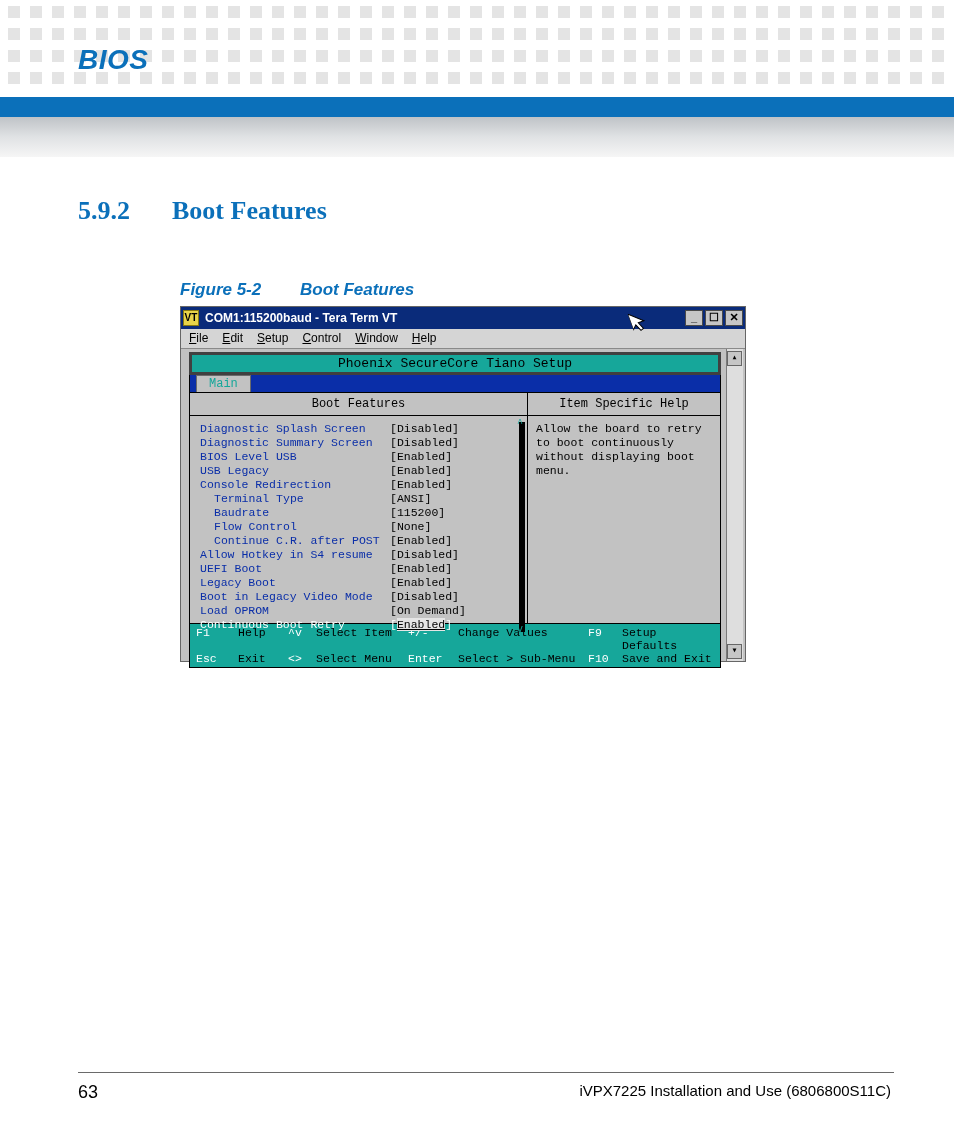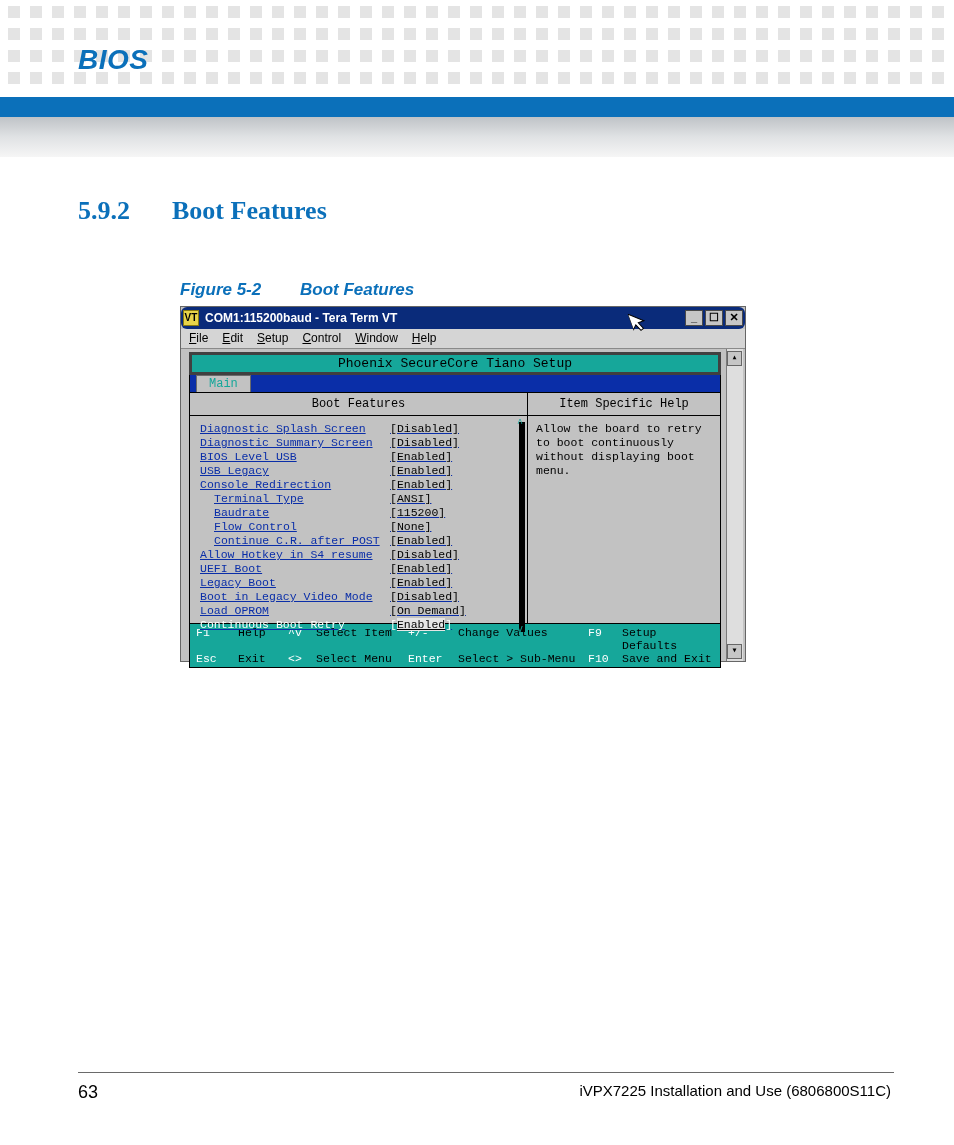--- a/index.html
+++ b/index.html
@@ -53,21 +53,21 @@
   .shot{
     position:absolute; top:306px; left:180px; width:566px;
     border:1px solid #666;
     background:#c2c2c2;
     font-family:"Courier New", monospace;
   }
   .titlebar{
     height:22px;
     background:linear-gradient(180deg,#0a2b7a,#0a2b7a);
     display:flex; align-items:center; padding:0 2px;
-    color:#fff; font-family:Tahoma, Arial, sans-serif; font-size:12px; font-weight:bold;border-radius:6px;
+    color:#fff; font-family:Tahoma, Arial, sans-serif; font-size:12px; font-weight:bold;
   }
   .tb-icon{
     width:16px; height:16px; background:#e8d44a; border:1px solid #8a7a10; margin-right:6px;
     font-size:10px; color:#000; text-align:center; line-height:14px; font-weight:bold;
   }
   .tb-buttons{ margin-left:auto; display:flex; gap:2px; }
   .tb-btn{
     width:18px; height:16px; background:#c6c6c6; border:1px solid #4a4a4a;
     font-size:11px; line-height:12px; text-align:center; color:#000; font-family:Arial;
   }
@@ -109,21 +109,21 @@
     display:flex; border:1px solid #000;
     height:232px;
   }
   .left-panel{ width:338px; border-right:1px solid #000; display:flex; flex-direction:column; }
   .right-panel{ flex:1; display:flex; flex-direction:column; }
   .panel-head{
     text-align:center; font-size:12px; color:#000; border-bottom:1px solid #000; padding:4px 0;
   }
   .settings{
     font-size:11.5px; line-height:14px; padding:6px 4px 6px 10px; color:#0a2ea8;
-    display:flex; position:relative;text-decoration:underline;
+    display:flex; position:relative;
   }
   .names{ width:190px; }
   .vals{ width:110px; color:#000; }
   .names div, .vals div{ white-space:pre; }
   .indent{ padding-left:14px; }
   .sel-name{ color:#fff; }
   .sel-val{ background:#e5e5e5; color:#000; text-decoration:underline;margin-top:37px; }
   .sel-val-wrap{ color:#fff; }
   .vsbar{
     position:absolute; right:2px; top:6px; bottom:6px; width:6px;

